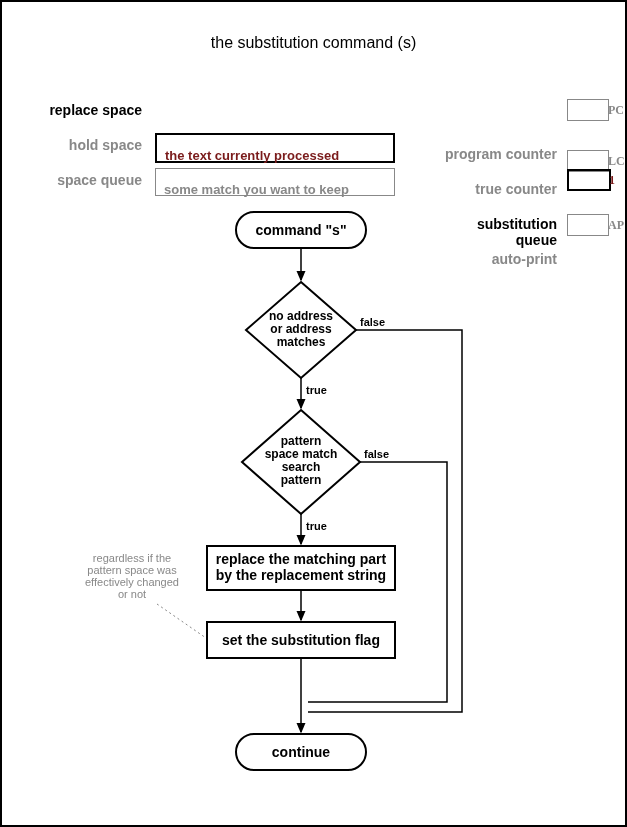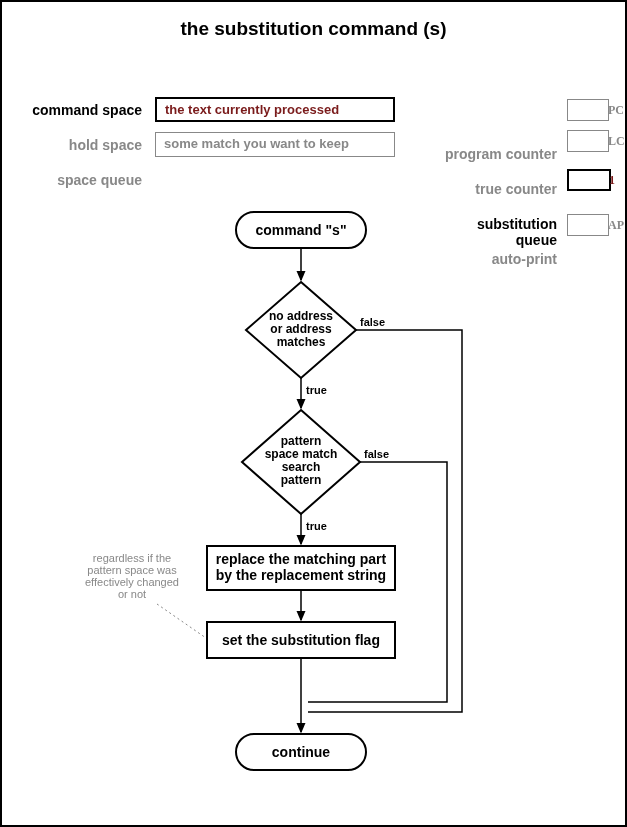--- a/index.html
+++ b/index.html
@@ -11,28 +11,28 @@
   }
   .frame {
     width: 627px;
     height: 827px;
     border: 2px solid #000;
     position: relative;
     background: #fff;
   }
   .title {
     position: absolute;
-    top: 16px;
+    top: 32px;
     left: 0;
     right: 0;
     text-align: center;
     font-family: "Arial Narrow", Arial, sans-serif;
     font-stretch: condensed;
-    font-weight: 700;
-    font-size: 19px;
+    font-weight: 400;
+    font-size: 16px;
     letter-spacing: 0px;
   }
   .label {
     position: absolute;
     font-family: "Arial Narrow", Arial, sans-serif;
     font-stretch: condensed;
     font-weight: 700;
     font-size: 14px;
     text-align: right;
     width: 120px;
@@ -44,22 +44,23 @@
   .textbox {
     position: absolute;
     left: 153px;
     width: 240px;
     height: 25px;
     border: 1px solid #888;
     font-family: "Arial Narrow", Arial, sans-serif;
     font-stretch: condensed;
     font-weight: 700;
     font-size: 13px;
-    padding: 3px 8px;
+    padding: 13px 8px;
     color: #888;
+    margin-top: 36px;
   }
   .textbox.active {
     border: 2px solid #000;
     color: #7a1b1b;
   }
   .smallbox {
     position: absolute;
     left: 565px;
     width: 24px;
     height: 22px;
@@ -101,34 +102,34 @@
     text-anchor: middle;
   }
 </style>
 </head>
 <body>
 
 <div class="frame">
 
   <div class="title">the substitution command (s)</div>
 
-  <div class="label left black" style="top:100px">command space</div>
+  <div class="label left black" style="top:100px">replace space</div>
   <div class="label left gray" style="top:135px">hold space</div>
   <div class="label left gray" style="top:170px">space queue</div>
 
   <div class="textbox active" style="top:95px">the text currently processed</div>
   <div class="textbox" style="top:130px">some match you want to keep</div>
 
   <div class="label right gray" style="top:100px">program counter</div>
   <div class="label right gray" style="top:135px">true counter</div>
   <div class="label right black" style="top:170px">substitution queue</div>
   <div class="label right gray" style="top:205px">auto-print</div>
 
   <div class="smallbox" style="top:97px">PC</div>
-  <div class="smallbox" style="top:128px">LC</div>
+  <div class="smallbox" style="top:148px">LC</div>
   <div class="smallbox active" style="top:167px">1</div>
   <div class="smallbox" style="top:212px">AP</div>
 
   <svg width="627" height="827">
     <defs>
       <marker id="arrow" markerWidth="8" markerHeight="8" refX="6" refY="3" orient="auto" markerUnits="strokeWidth">
         <path d="M0,0 L7,3 L0,6 Z" fill="#000"></path>
       </marker>
     </defs>
 

